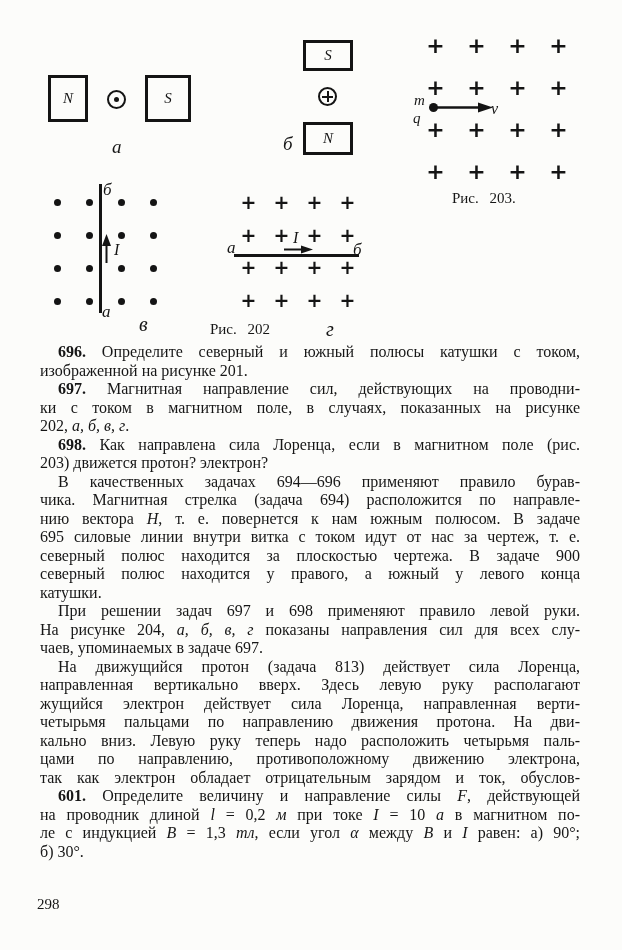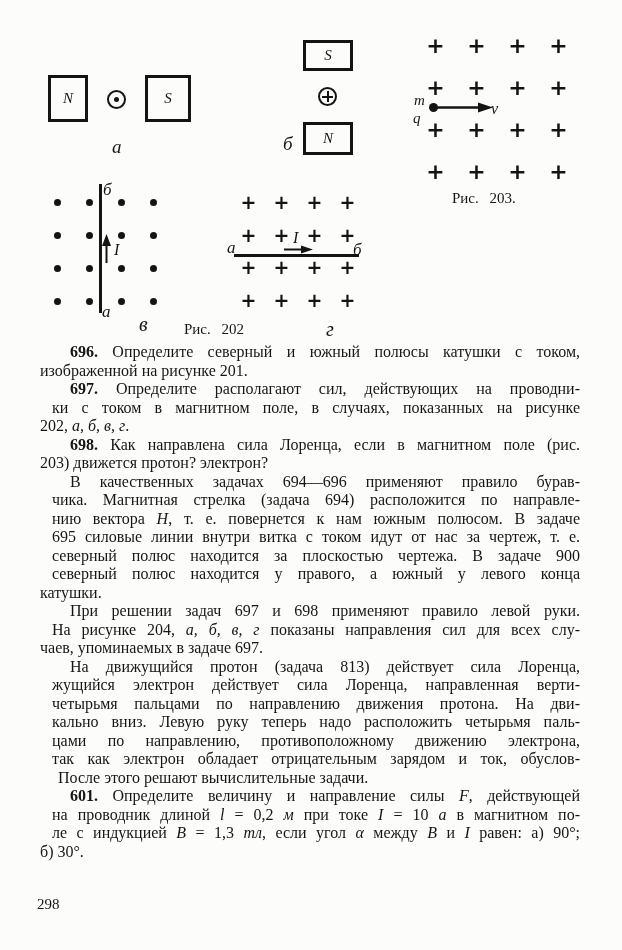--- a/index.html
+++ b/index.html
@@ -27,21 +27,21 @@
   
   .wire{position:absolute;background:#141414;}
   .pdot{position:absolute;width:9px;height:9px;border-radius:50%;background:#141414;}
   svg.arr{position:absolute;overflow:visible;}
   
   .flabel{position:absolute;font-style:italic;}
   .caption{position:absolute;font-size:15px;word-spacing:7px;}
   
   .textblock{position:absolute;left:40px;top:343px;width:540px;font-size:16px;}
   .tline{height:18.5px;line-height:18.5px;white-space:normal;}
-  .tline.just{text-align:justify;text-align-last:justify;margin-left:12px;}
+  .tline.just{text-align:justify;text-align-last:justify;}
   .tline.indent{padding-left:18px;}
   .b{font-weight:bold;}
   .i{font-style:italic;}
   .pagenum{position:absolute;left:37px;top:896px;font-size:15px;}
 </style>
 </head>
 <body>
 
 <div class="page">
 
@@ -175,47 +175,47 @@
     </div>
   <div class="wire" style="left:234px;top:254px;width:125px;height:3px"></div>
   <span class="flabel" style="left:227px;top:238px;font-size:17px">а</span>
   <span class="flabel" style="left:353px;top:240px;font-size:17px">б</span>
   <svg class="arr" style="left:284px;top:243px" width="30" height="13">
     <line x1="0" y1="6.5" x2="19" y2="6.5" stroke="#141414" stroke-width="2"></line>
     <polygon points="29,6.5 17,2.5 17,10.5" fill="#141414"></polygon>
   </svg>
   <span class="flabel" style="left:293px;top:229px;font-size:16px">I</span>
   <span class="flabel" style="left:326px;top:318px;font-size:20px">г</span>
-  <span class="caption" style="left:184px;top:321px">Рис. 202</span>
+  <span class="caption" style="left:210px;top:321px">Рис. 202</span>
 
   <div class="textblock">
       <div class="tline indent just"><span class="b">696.</span><span> Определите северный и южный полюсы катушки с током,</span></div>
       <div class="tline"><span>изображенной на рисунке 201.</span></div>
-      <div class="tline indent just"><span class="b">697.</span><span> Определите располагают сил, действующих на проводни-</span></div>
+      <div class="tline indent just"><span class="b">697.</span><span> Магнитная направление сил, действующих на проводни-</span></div>
       <div class="tline just"><span>ки с током в магнитном поле, в случаях, показанных на рисунке</span></div>
       <div class="tline"><span>202, </span><span class="i">а, б, в, г</span><span>.</span></div>
       <div class="tline indent just"><span class="b">698.</span><span> Как направлена сила Лоренца, если в магнитном поле (рис.</span></div>
       <div class="tline"><span>203) движется протон? электрон?</span></div>
       <div class="tline indent just"><span>В качественных задачах 694—696 применяют правило бурав-</span></div>
       <div class="tline just"><span>чика. Магнитная стрелка (задача 694) расположится по направле-</span></div>
       <div class="tline just"><span>нию вектора </span><span class="i">Н</span><span>, т. е. повернется к нам южным полюсом. В задаче</span></div>
       <div class="tline just"><span>695 силовые линии внутри витка с током идут от нас за чертеж, т. е.</span></div>
       <div class="tline just"><span>северный полюс находится за плоскостью чертежа. В задаче 900</span></div>
       <div class="tline just"><span>северный полюс находится у правого, а южный у левого конца</span></div>
       <div class="tline"><span>катушки.</span></div>
       <div class="tline indent just"><span>При решении задач 697 и 698 применяют правило левой руки.</span></div>
       <div class="tline just"><span>На рисунке 204, </span><span class="i">а, б, в, г</span><span> показаны направления сил для всех слу-</span></div>
       <div class="tline"><span>чаев, упоминаемых в задаче 697.</span></div>
       <div class="tline indent just"><span>На движущийся протон (задача 813) действует сила Лоренца,</span></div>
+      <div class="tline just"><span>направленная вертикально вверх. Здесь левую руку располагают</span></div>
       <div class="tline just"><span>жущийся электрон действует сила Лоренца, направленная верти-</span></div>
       <div class="tline just"><span>четырьмя пальцами по направлению движения протона. На дви-</span></div>
       <div class="tline just"><span>кально вниз. Левую руку теперь надо расположить четырьмя паль-</span></div>
       <div class="tline just"><span>цами по направлению, противоположному движению электрона,</span></div>
       <div class="tline just"><span>так как электрон обладает отрицательным зарядом и ток, обуслов-</span></div>
-      <div class="tline indent"><span>После этого решают вычислительные задачи.</span></div>
       <div class="tline indent just"><span class="b">601.</span><span> Определите величину и направление силы </span><span class="i">F</span><span>, действующей</span></div>
       <div class="tline just"><span>на проводник длиной </span><span class="i">l</span><span> = 0,2 </span><span class="i">м</span><span> при токе </span><span class="i">I</span><span> = 10 </span><span class="i">а</span><span> в магнитном по-</span></div>
       <div class="tline just"><span>ле с индукцией </span><span class="i">B</span><span> = 1,3 </span><span class="i">тл</span><span>, если угол </span><span class="i">α</span><span> между </span><span class="i">B</span><span> и </span><span class="i">I</span><span> равен: а) 90°;</span></div>
       <div class="tline"><span>б) 30°.</span></div>
     </div>
 
   <span class="pagenum">298</span>
 </div>
 
 </body></html>

